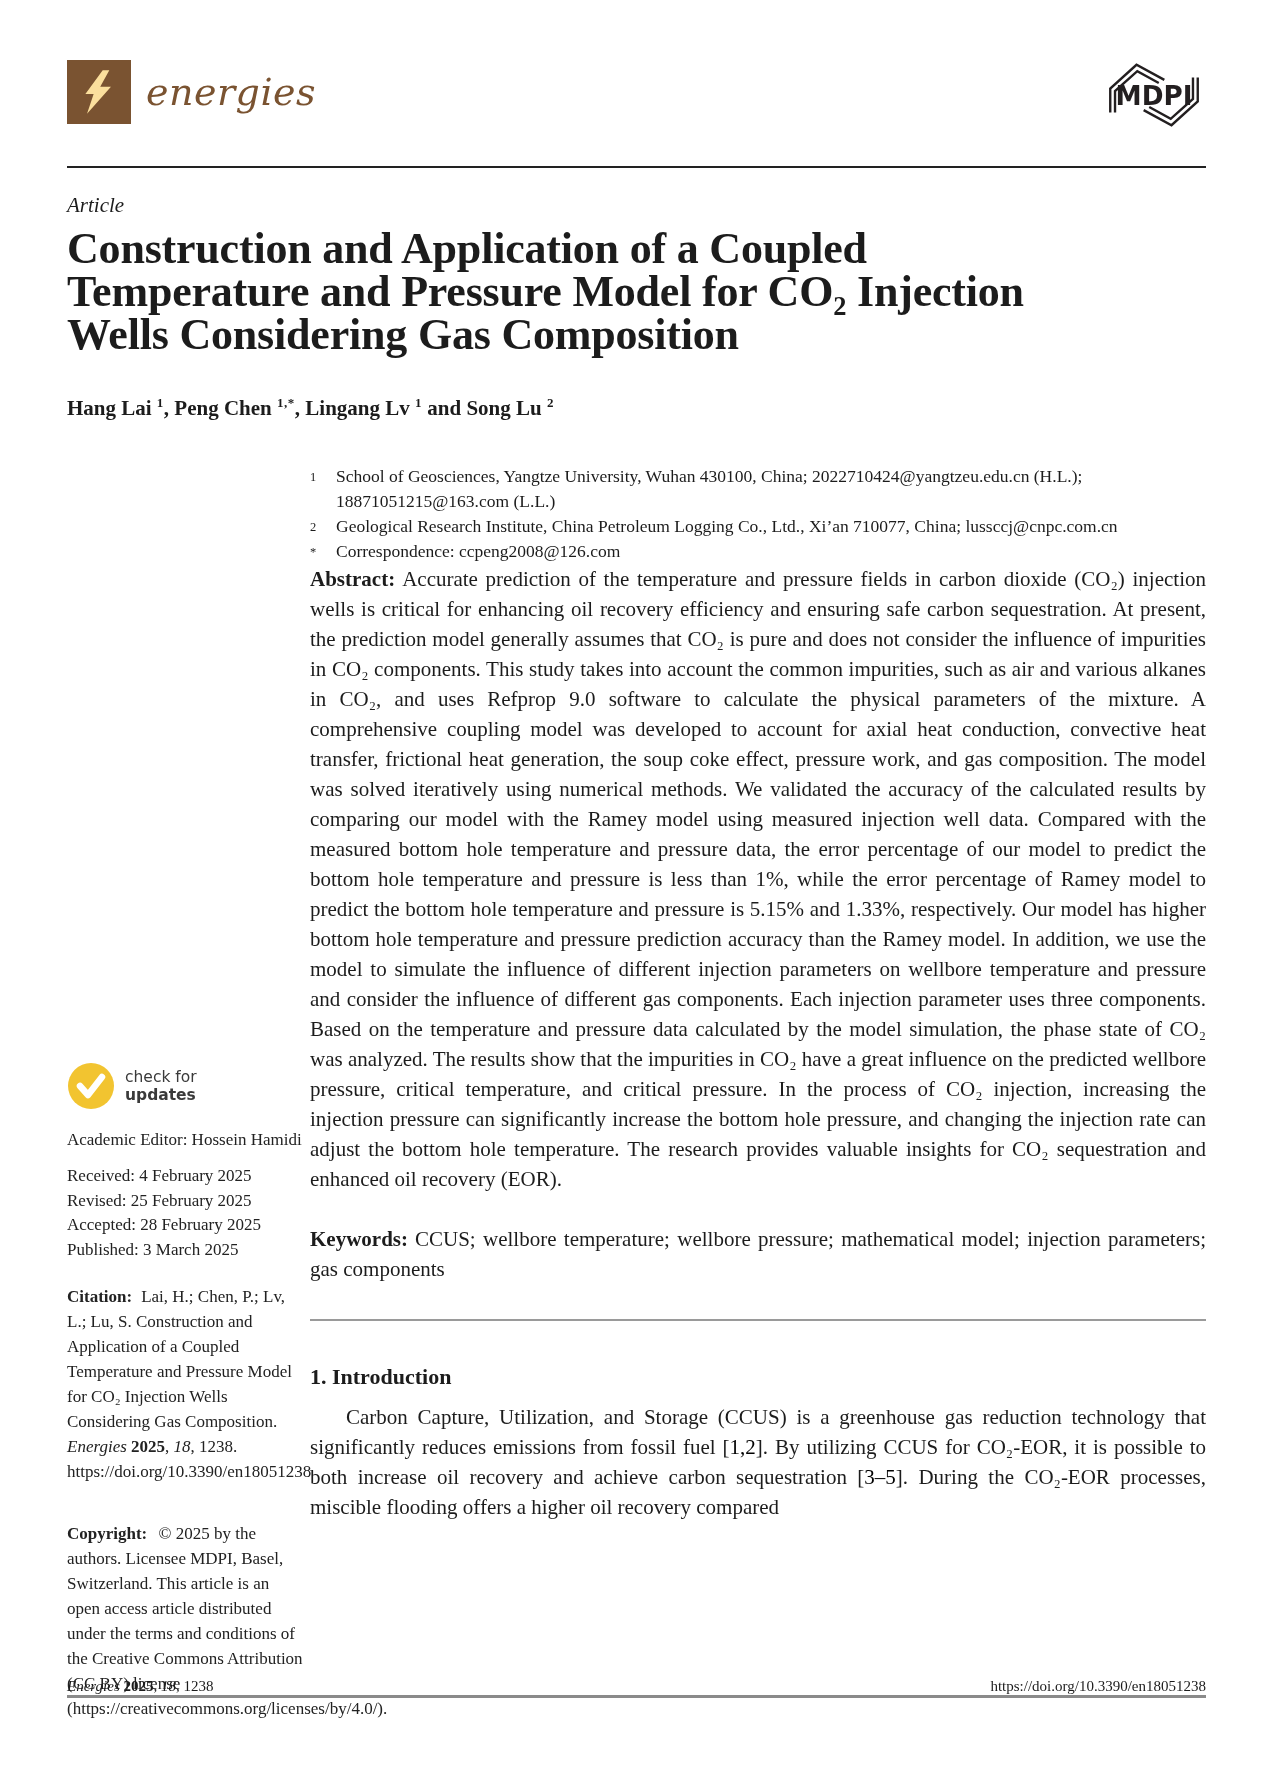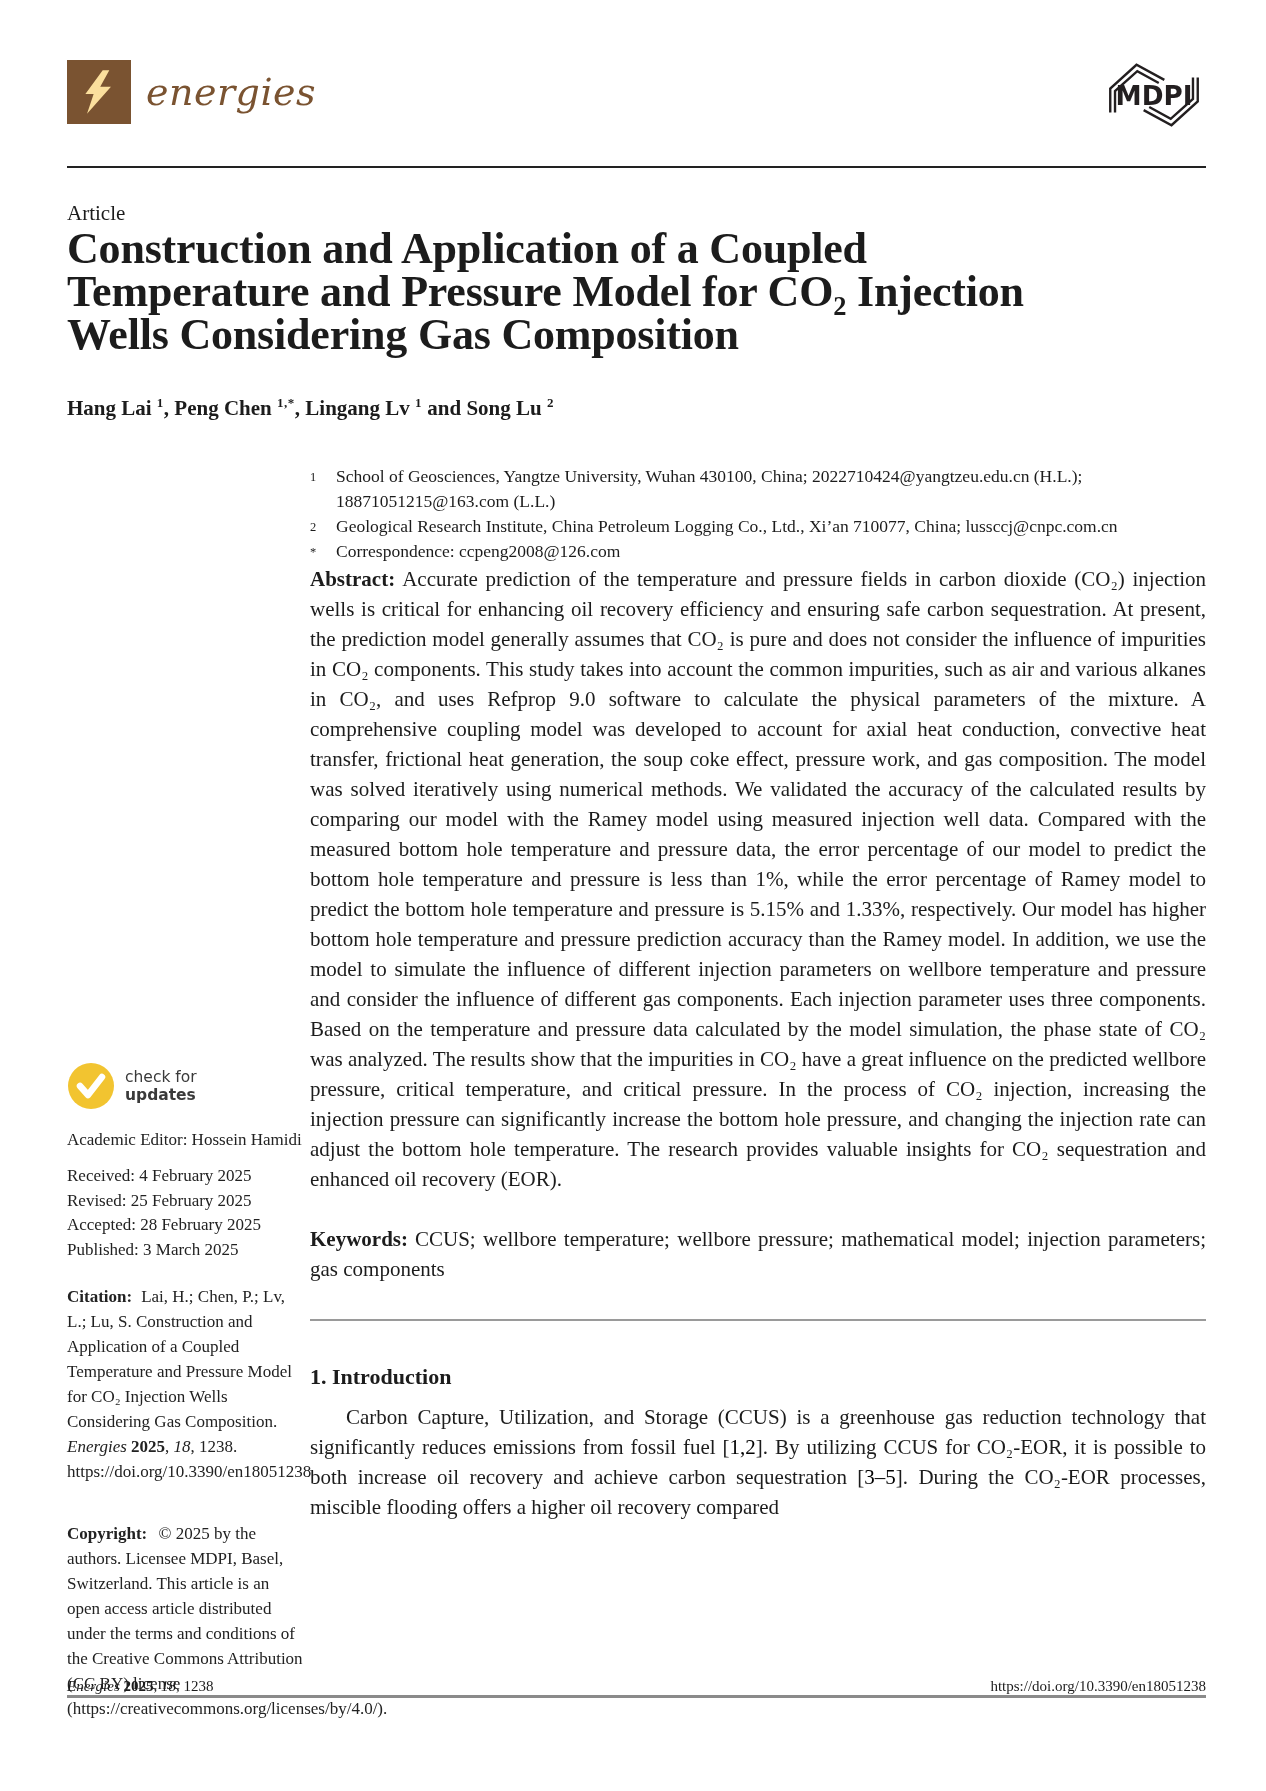--- a/index.html
+++ b/index.html
@@ -8,21 +8,21 @@
 
   
   .header{position:absolute;left:67px;right:60px;top:60px;display:flex;
           justify-content:space-between;align-items:flex-start;}
   .logo-group{display:flex;align-items:center;gap:15px;}
   .logo-box{width:64px;height:64px;background:#7a5331;display:flex;align-items:center;justify-content:center;}
   .journal-name{font-family:"DejaVu Serif",serif;font-style:italic;font-size:38px;color:#7a5331;letter-spacing:.5px;}
   .rule-header{position:absolute;top:166px;left:67px;right:60px;height:2px;background:#222;}
 
   
-  .article-type{position:absolute;top:193px;left:67px;font-size:21px;margin-top:8px;}
+  .article-type{position:absolute;top:193px;left:67px;font-size:21px;font-style:italic;}
   .title{position:absolute;top:227px;left:67px;width:1015px;font-size:44px;line-height:43px;font-weight:bold;letter-spacing:-.2px;}
   .authors{position:absolute;top:395px;left:67px;font-size:21px;font-weight:bold;}
   .authors sup{font-size:13px;letter-spacing:.5px;}
 
   
   .main-col{position:absolute;left:310px;width:896px;top:464px;}
   .aff-row{display:flex;font-size:17.5px;line-height:25px;}
   .aff-marker{width:26px;flex:none;font-size:12.5px;transform:translateY(1px);}
   .aff-text{flex:1;}
   .abstract{font-size:21px;line-height:30px;text-align:justify;}

